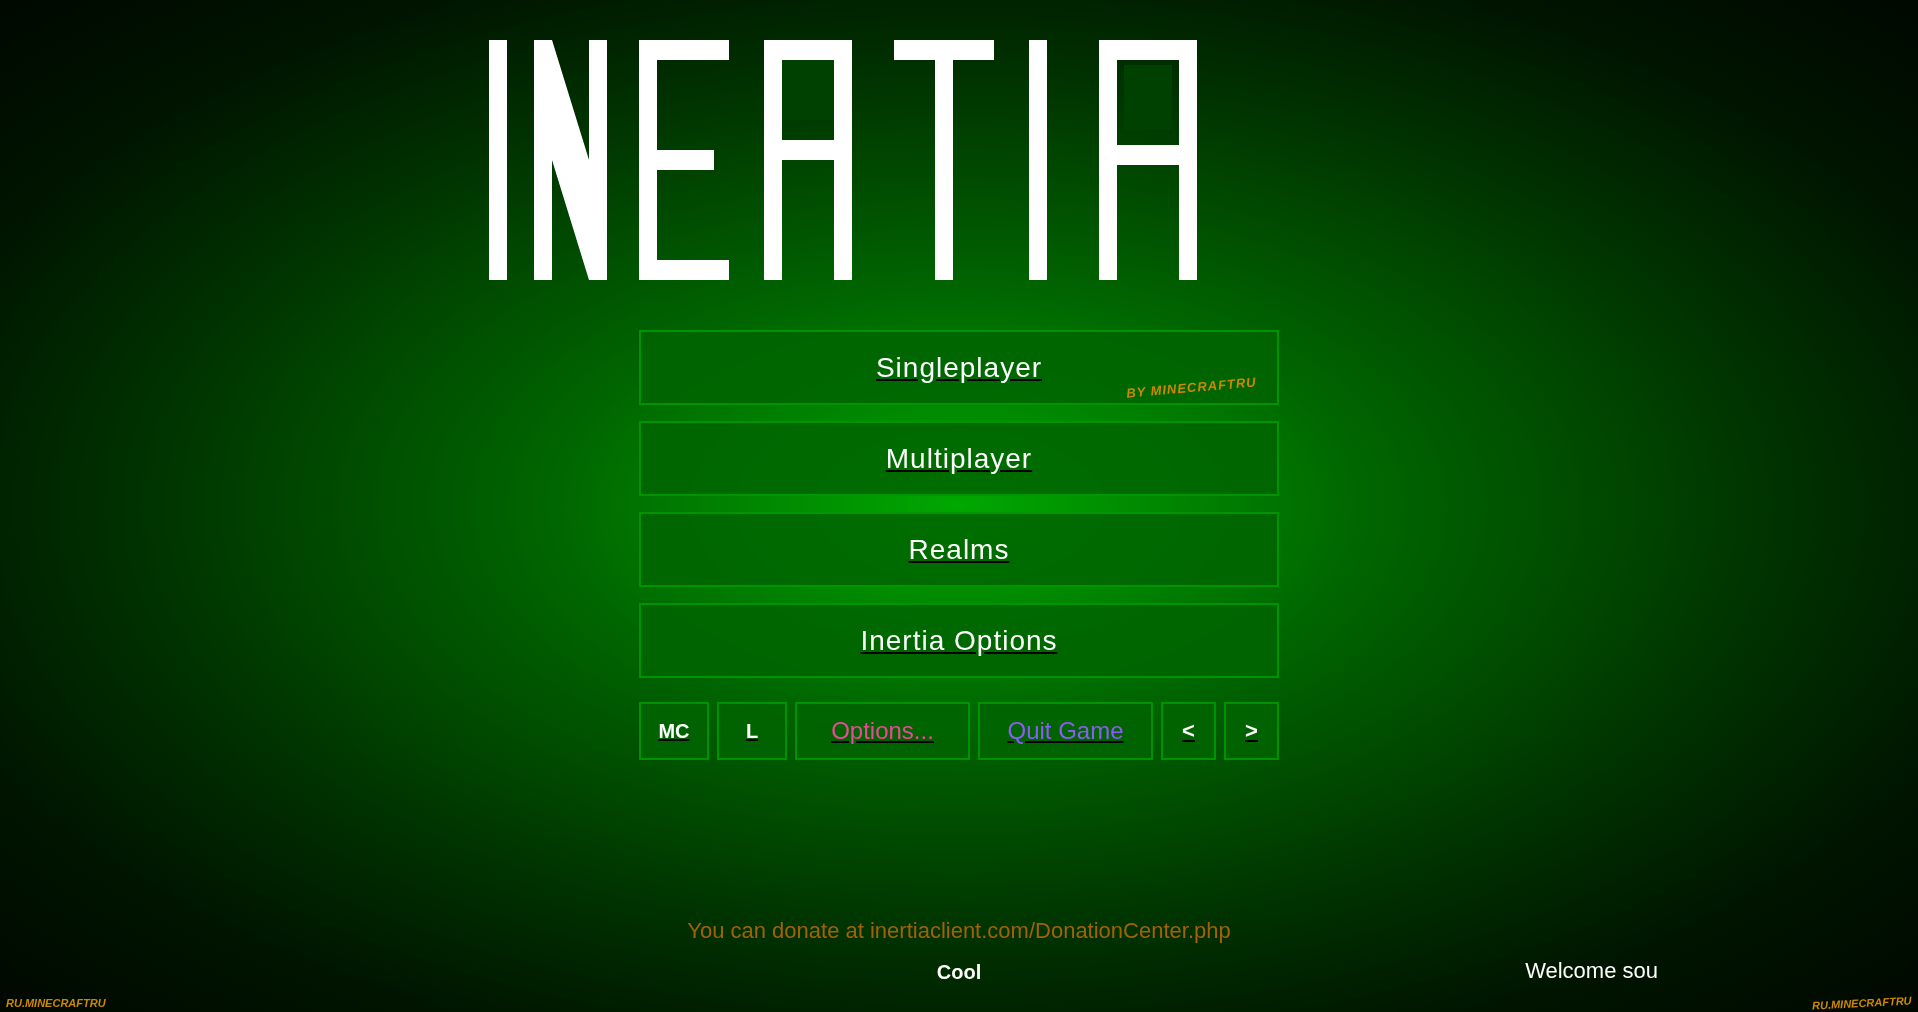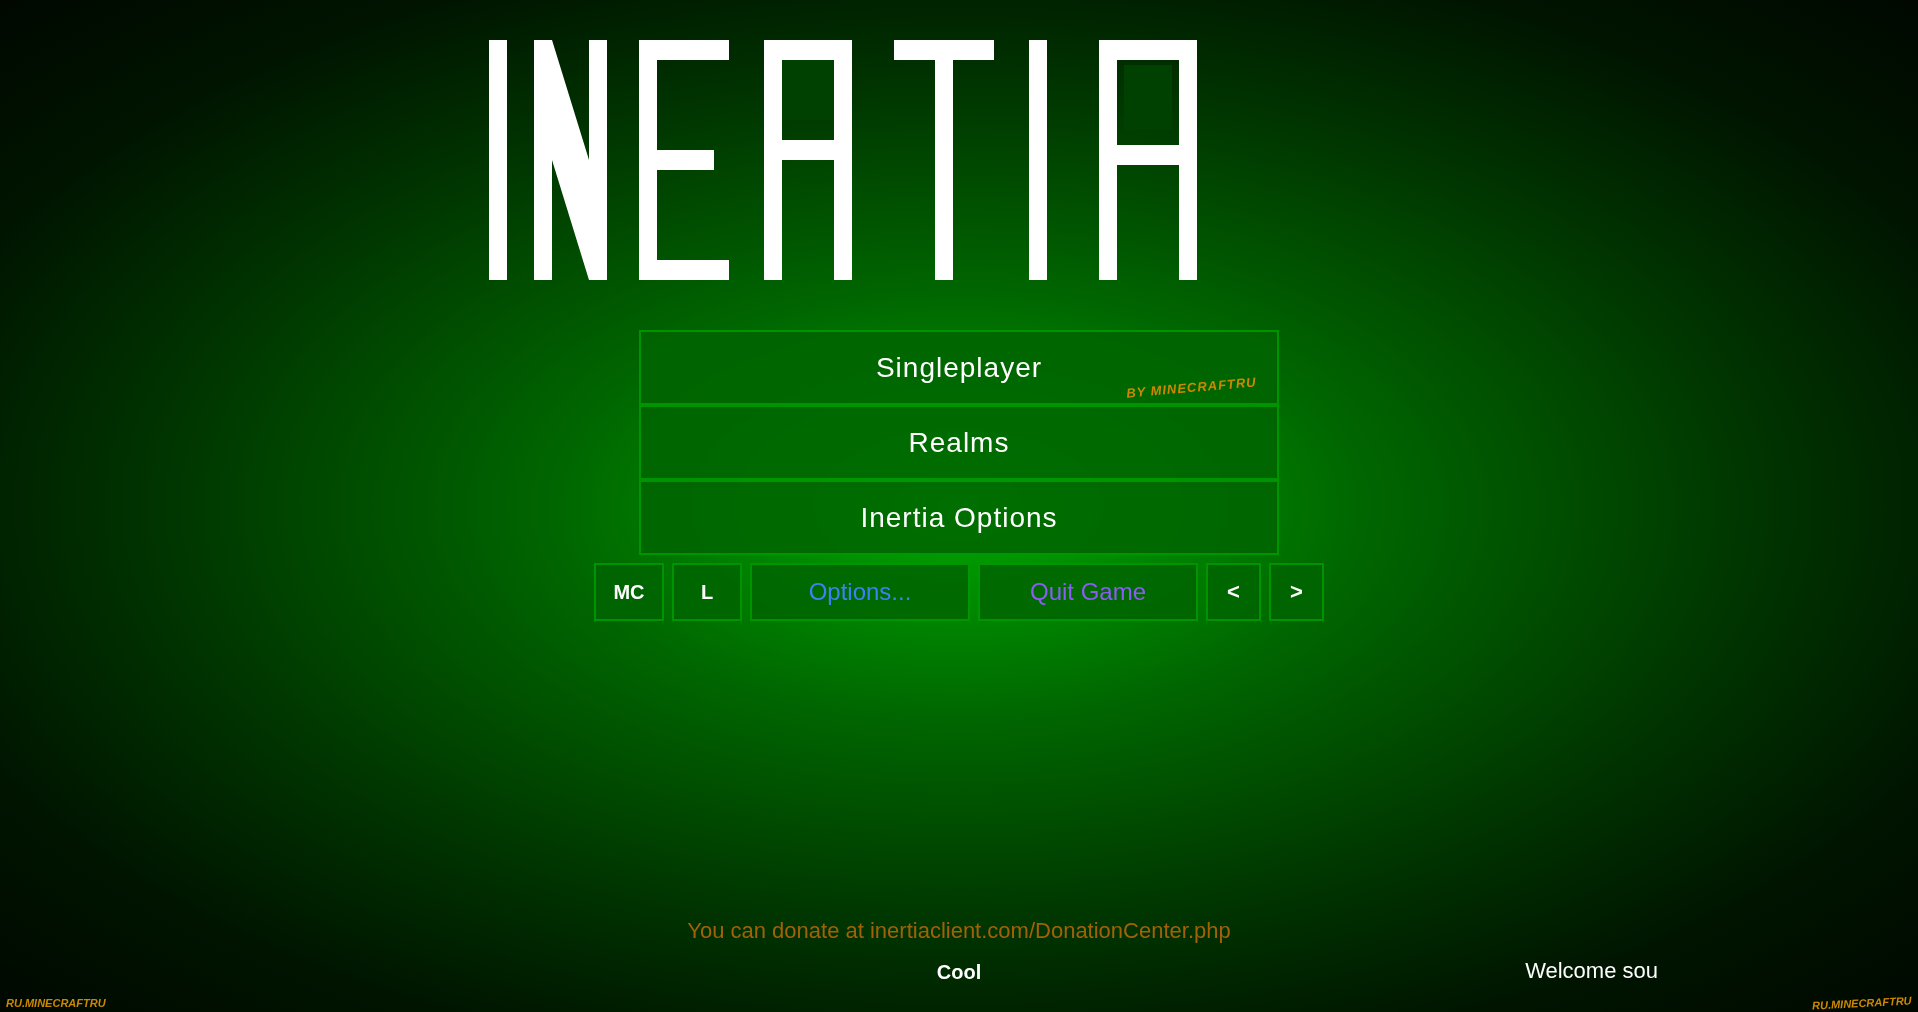--- a/index.html
+++ b/index.html
@@ -29,23 +29,24 @@
     .inertia-svg {
       width: 960px;
       height: 280px;
     }
 
     
     .menu-container {
       display: flex;
       flex-direction: column;
       align-items: center;
-      gap: 0;
+      gap: 16px;
       margin-top: 30px;
       width: 640px;
+      text-decoration: underline;
     }
 
     .menu-btn {
       width: 640px;
       height: 75px;
       background: rgba(0, 100, 0, 0.85);
       border: 2px solid rgba(0, 180, 0, 0.6);
       color: #ffffff;
       font-size: 28px;
       font-weight: 500;
@@ -73,21 +74,21 @@
       font-weight: bold;
       transform: rotate(-5deg);
       letter-spacing: 1px;
     }
 
     
     .bottom-row {
       display: flex;
       gap: 8px;
       margin-top: 8px;
-      width: 730px;
+      width: 640px;
       align-items: flex-end;
     }
 
     .mc-btn {
       width: 70px;
       height: 58px;
       background: rgba(0, 100, 0, 0.85);
       border: 2px solid rgba(0, 180, 0, 0.6);
       color: #ffffff;
       font-size: 20px;
@@ -96,21 +97,21 @@
       display: flex;
       align-items: center;
       justify-content: center;
     }
 
     .options-btn {
       flex: 1;
       height: 58px;
       background: rgba(0, 100, 0, 0.85);
       border: 2px solid rgba(0, 180, 0, 0.6);
-      color: #3b82f6;
+      color: #ec4899;
       font-size: 24px;
       font-weight: 500;
       cursor: pointer;
       display: flex;
       align-items: center;
       justify-content: center;
     }
 
     .quit-btn {
       flex: 1;
@@ -234,20 +235,23 @@
   </svg>
 </div>
 
 <div class="menu-container">
 
   <button class="menu-btn">
     <span class="btn-label">Singleplayer</span>
     <span class="watermark">BY MINECRAFTRU</span>
   </button>
 
+  <button class="menu-btn">
+    <span class="btn-label">Multiplayer</span>
+  </button>
 
   <button class="menu-btn">
     <span class="btn-label">Realms</span>
   </button>
 
   <button class="menu-btn">
     <span class="btn-label">Inertia Options</span>
   </button>
 
   <div class="bottom-row">

